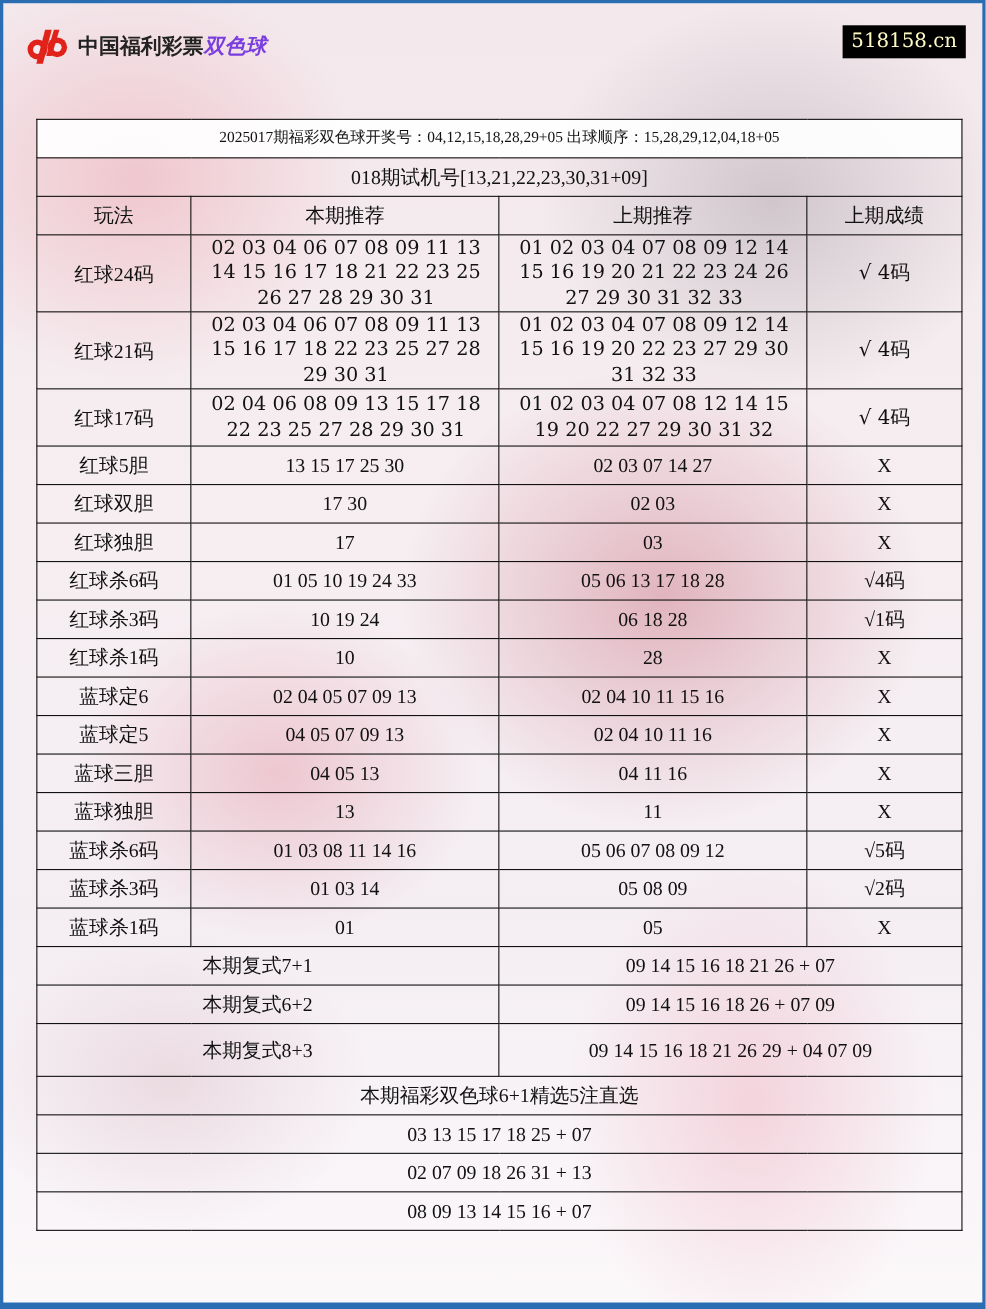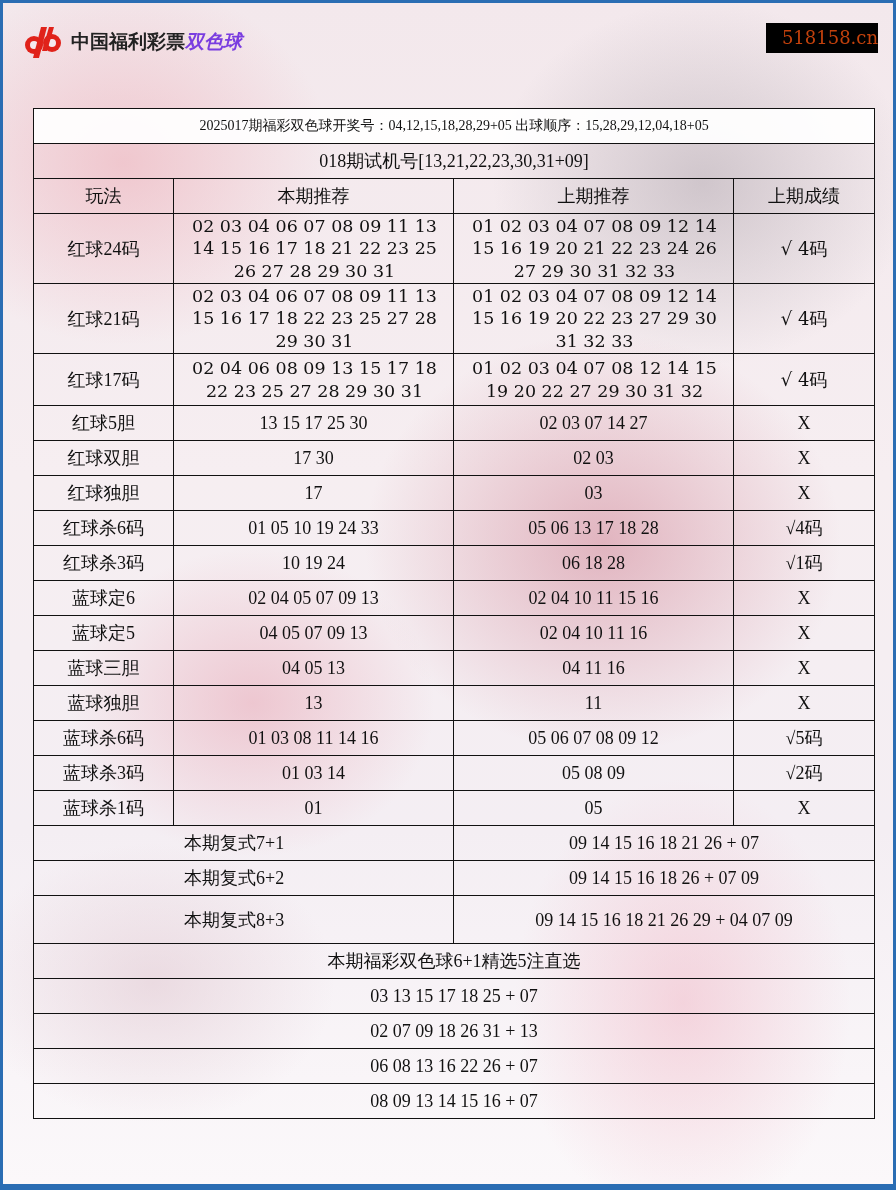--- a/index.html
+++ b/index.html
@@ -26,23 +26,23 @@
       display: flex; align-items: center; gap: 4px;
     }
     .logo-mark { width: 46px; height: 34px; }
     .logo-text {
       font-family: "DejaVu Sans", "Liberation Sans", sans-serif;
       font-weight: bold; font-size: 19px; color: #222; letter-spacing: 0px;
     }
     .logo-text .ssq { color: #7a3de0; font-style: italic; }
     .site-badge {
       position: absolute; left: 763px; top: 20px; width: 112px; height: 30px;
-      background: #000; color: #c2410c;
+      background: #000; color: #fef9c3;
       font-family: "DejaVu Serif", "Liberation Serif", serif;
-      font-size: 18px; line-height: 30px; text-align: right;
+      font-size: 18px; line-height: 30px; text-align: center;
     }
     .title {
       position: absolute; left: 36px; top: 58px; width: 830px;
       font-family: "DejaVu Serif", "Liberation Serif", serif;
       font-size: 26px; color: #ff8a1a; line-height: 44px; white-space: nowrap;
       letter-spacing: -0.5px;
     }
     table.main {
       position: absolute; left: 30px; top: 105px; width: 841px;
       border-collapse: collapse; table-layout: fixed;
@@ -167,20 +167,26 @@
         <td class="cond">05 06 13 17 18 28</td>
         <td class="cond">√4码</td>
       </tr>
       <tr style="height:35px">
         <td class="cond">红球杀3码</td>
         <td class="cond">10 19 24</td>
         <td class="cond">06 18 28</td>
         <td class="cond">√1码</td>
       </tr>
       <tr style="height:35px">
+        <td class="cond">红球杀1码</td>
+        <td class="cond">10</td>
+        <td class="cond">28</td>
+        <td class="cond">X</td>
+      </tr>
+      <tr style="height:35px">
         <td class="cond">蓝球定6</td>
         <td class="cond">02 04 05 07 09 13</td>
         <td class="cond">02 04 10 11 15 16</td>
         <td class="cond">X</td>
       </tr>
       <tr style="height:35px">
         <td class="cond">蓝球定5</td>
         <td class="cond">04 05 07 09 13</td>
         <td class="cond">02 04 10 11 16</td>
         <td class="cond">X</td>
@@ -232,20 +238,17 @@
       <tr style="height:35px">
         <td colspan="4" class="cond">本期福彩双色球6+1精选5注直选</td>
       </tr>
       <tr style="height:35px">
         <td colspan="4" class="cond">03 13 15 17 18 25 + 07</td>
       </tr>
       <tr style="height:35px">
         <td colspan="4" class="cond">02 07 09 18 26 31 + 13</td>
       </tr>
       <tr style="height:35px">
-        <td colspan="4" class="cond">06 08 13 16 22 26 + 07</td>
-      </tr>
-      <tr style="height:35px">
         <td colspan="4" class="cond">08 09 13 14 15 16 + 07</td>
       </tr>
     </tbody>
   </table>
 </div>
 
 </body></html>

